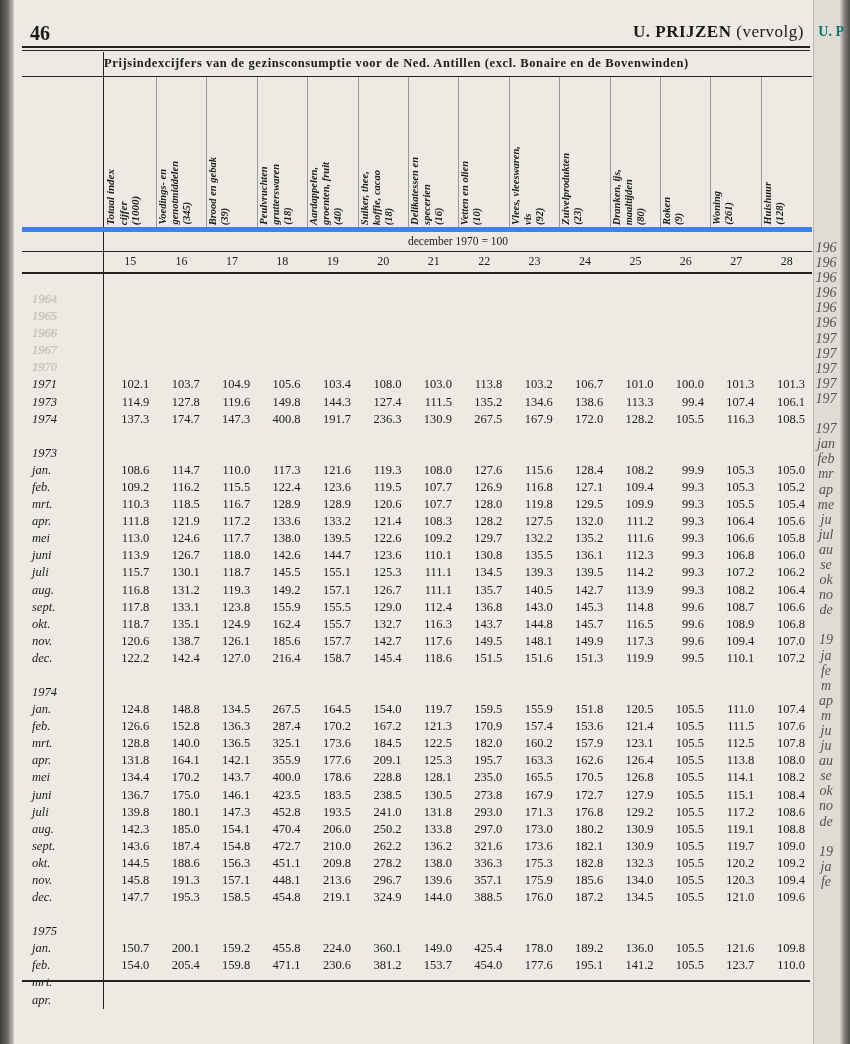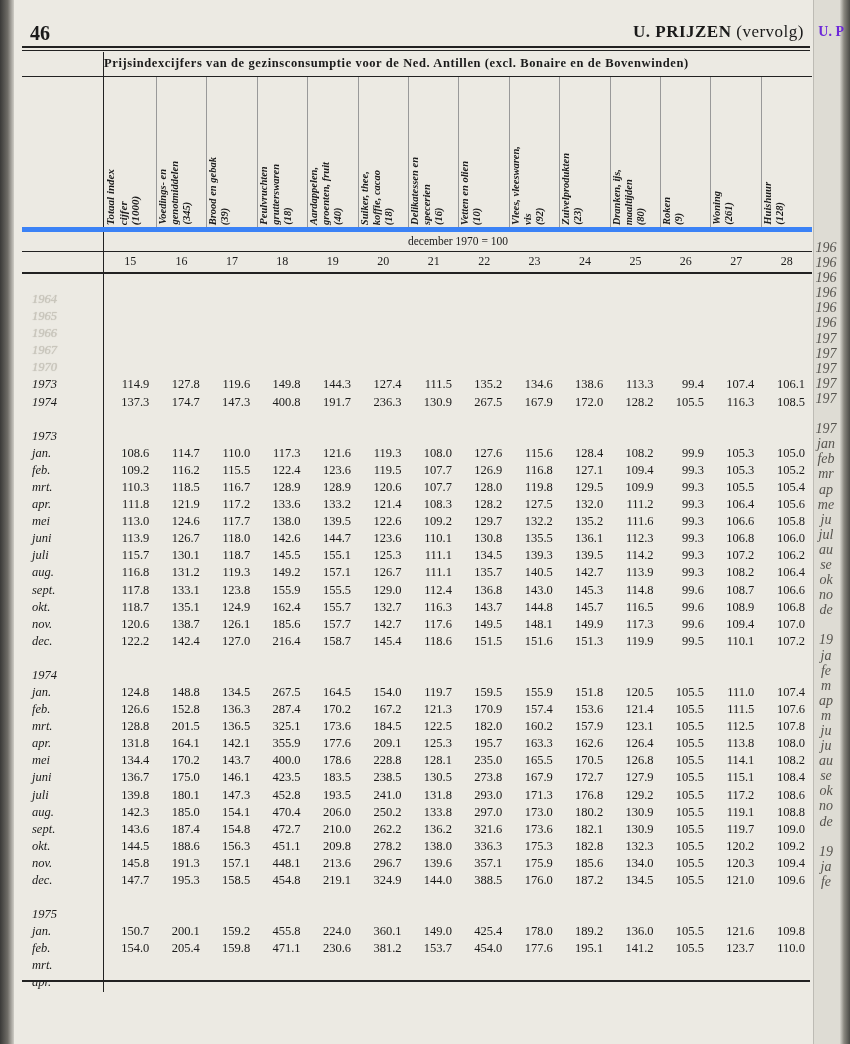--- a/index.html
+++ b/index.html
@@ -33,21 +33,21 @@
     position:absolute;left:30px;top:22px;
     font-size:20px;font-weight:bold;font-family:"Liberation Serif",serif;
   }
   .head-right{
     position:absolute;right:46px;top:22px;
     font-size:17px;font-weight:bold;letter-spacing:.5px;
   }
   .head-right .cont{font-weight:normal;font-style:normal;}
   .head-far-right{
     position:absolute;right:6px;top:24px;
-    font-size:14px;font-weight:bold;color:#6d28d9;
+    font-size:14px;font-weight:bold;color:#0f766e;
   }
   .rule-top{
     position:absolute;left:22px;right:40px;top:46px;height:2px;background:#222;
   }
   .rule-top2{
     position:absolute;left:22px;right:40px;top:50px;height:1px;background:#222;
   }
 
   table.main{
     position:absolute;
@@ -319,20 +319,37 @@
           <td class="datacell"></td>
           <td class="datacell"></td>
           <td class="datacell"></td>
           <td class="datacell"></td>
           <td class="datacell"></td>
           <td class="datacell"></td>
           <td class="datacell"></td>
           <td class="datacell"></td>
         </tr>
         <tr class="data ">
+          <td class="rowlabel">1971</td>
+          <td class="datacell">102.1</td>
+          <td class="datacell">103.7</td>
+          <td class="datacell">104.9</td>
+          <td class="datacell">105.6</td>
+          <td class="datacell">103.4</td>
+          <td class="datacell">108.0</td>
+          <td class="datacell">103.0</td>
+          <td class="datacell">113.8</td>
+          <td class="datacell">103.2</td>
+          <td class="datacell">106.7</td>
+          <td class="datacell">101.0</td>
+          <td class="datacell">100.0</td>
+          <td class="datacell">101.3</td>
+          <td class="datacell">101.3</td>
+        </tr>
+        <tr class="data ">
           <td class="rowlabel">1973</td>
           <td class="datacell">114.9</td>
           <td class="datacell">127.8</td>
           <td class="datacell">119.6</td>
           <td class="datacell">149.8</td>
           <td class="datacell">144.3</td>
           <td class="datacell">127.4</td>
           <td class="datacell">111.5</td>
           <td class="datacell">135.2</td>
           <td class="datacell">134.6</td>
@@ -661,21 +678,21 @@
           <td class="datacell">157.4</td>
           <td class="datacell">153.6</td>
           <td class="datacell">121.4</td>
           <td class="datacell">105.5</td>
           <td class="datacell">111.5</td>
           <td class="datacell">107.6</td>
         </tr>
         <tr class="data ">
           <td class="rowlabel">mrt.</td>
           <td class="datacell">128.8</td>
-          <td class="datacell">201.5</td>
+          <td class="datacell">140.0</td>
           <td class="datacell">136.5</td>
           <td class="datacell">325.1</td>
           <td class="datacell">173.6</td>
           <td class="datacell">184.5</td>
           <td class="datacell">122.5</td>
           <td class="datacell">182.0</td>
           <td class="datacell">160.2</td>
           <td class="datacell">157.9</td>
           <td class="datacell">123.1</td>
           <td class="datacell">105.5</td>

